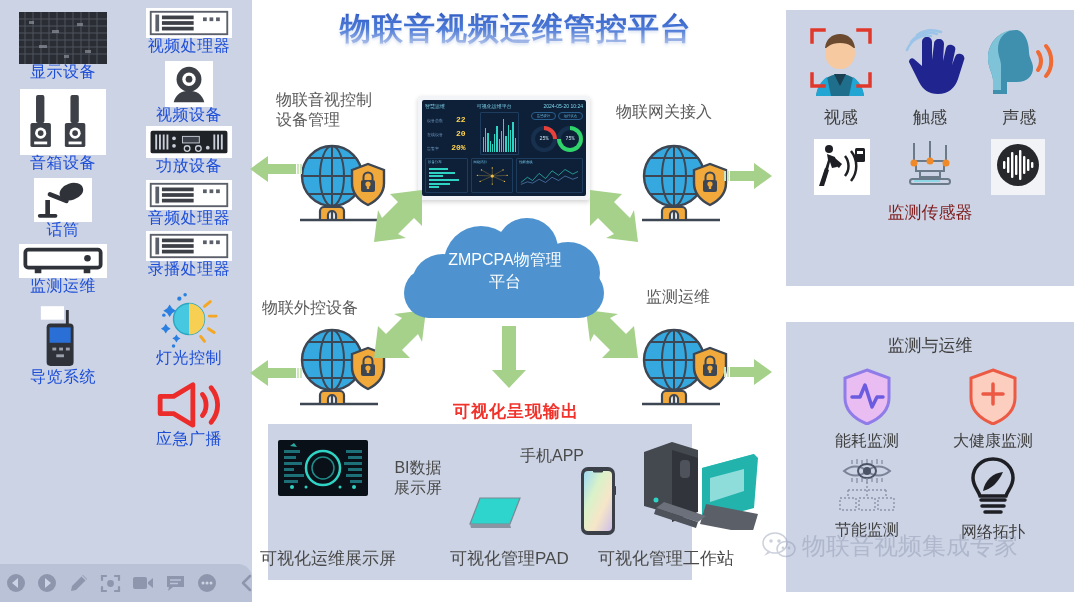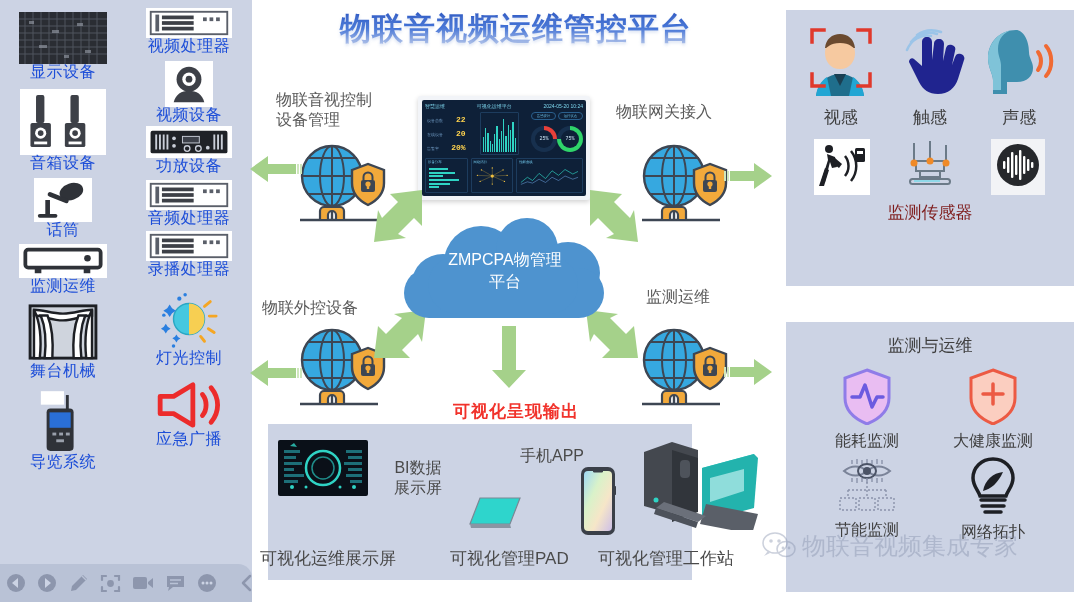--- a/index.html
+++ b/index.html
@@ -199,33 +199,20 @@
           <svg viewBox="0 0 88 34" width="84" height="32">
             <rect x="4" y="5" width="80" height="19" rx="3" fill="none" stroke="#2f3238" stroke-width="4"></rect>
             <circle cx="70" cy="14" r="3.5" fill="#2f3238"></circle>
             <rect x="14" y="24" width="7" height="6" fill="#2f3238"></rect>
             <rect x="66" y="24" width="7" height="6" fill="#2f3238"></rect>
           </svg>
         </div>
         <div class="dev-lbl">监测运维</div>
       </div>
 
-      <div class="dev" style="margin-top:6px">
-        <div class="dev-ico" style="width:76px;height:62px;">
-          <svg viewBox="0 0 76 62" width="74" height="60">
-            <rect x="4" y="4" width="68" height="54" fill="#cfd4dd" stroke="#1d1f24" stroke-width="3"></rect>
-            <path d="M8 8c10 0 18 4 30 4s20-4 30-4v6c-12 0-18 5-30 5s-20-5-30-5z" fill="#fff" stroke="#1d1f24" stroke-width="2.5"></path>
-            <path d="M8 8c6 12 8 30 6 50H8z" fill="#fff" stroke="#1d1f24" stroke-width="2.5"></path>
-            <path d="M22 14c5 12 6 28 5 44h-8c2-18 1-32-4-44z" fill="#fff" stroke="#1d1f24" stroke-width="2.5"></path>
-            <path d="M68 8c-6 12-8 30-6 50h6z" fill="#fff" stroke="#1d1f24" stroke-width="2.5"></path>
-            <path d="M54 14c-5 12-6 28-5 44h8c-2-18-1-32 4-44z" fill="#fff" stroke="#1d1f24" stroke-width="2.5"></path>
-          </svg>
-        </div>
-        <div class="dev-lbl">舞台机械</div>
-      </div>
 
       <div class="dev" style="margin-top:10px">
         <div class="dev-ico" style="width:54px;height:64px;">
           <svg viewBox="0 0 54 64" width="52" height="62">
             <rect x="4" y="0" width="24" height="14" fill="#fff"></rect>
             <rect x="30" y="4" width="3" height="20" fill="#2f3238"></rect>
             <rect x="10" y="18" width="28" height="44" rx="4" fill="#2f3238"></rect>
             <rect x="13" y="22" width="22" height="16" fill="#2a6fd6"></rect>
             <g fill="#9aa0ab">
                 <rect x="16" y="43" width="4" height="3"></rect>

